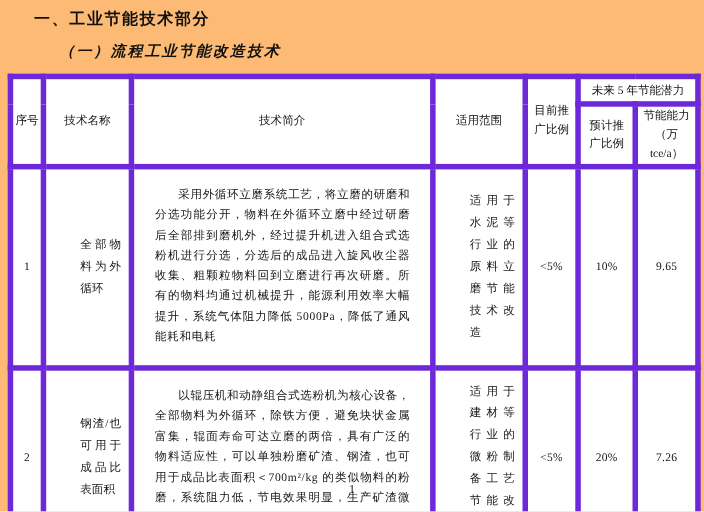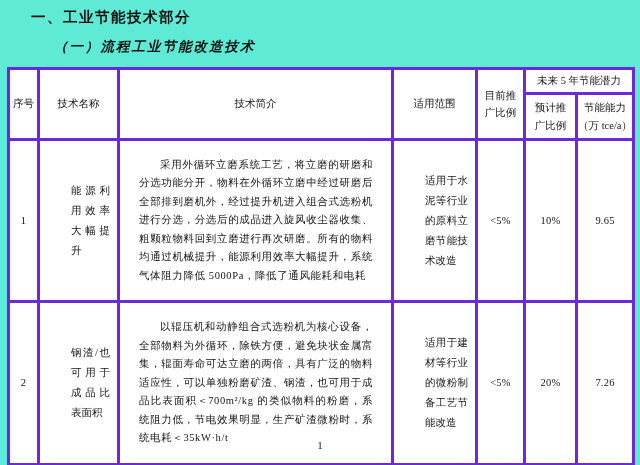--- a/index.html
+++ b/index.html
@@ -4,21 +4,21 @@
 <style>
   html, body {
     margin: 0;
     padding: 0;
     background: #ffffff;
   }
   .page {
     position: relative;
     width: 640px;
     height: 465px;
-    background: #5eead4;
+    background: #fdba74;
     color: #1a1a1a;
     overflow: hidden;
     font-family: "Liberation Serif", "DejaVu Serif", serif;
   }
   .heading1 {
     position: absolute;
     left: 31px;
     top: 8px;
     font-family: "DejaVu Sans", "Liberation Sans", sans-serif;
     font-weight: bold;
@@ -44,21 +44,21 @@
     left: 7px;
     top: 67px;
     width: 626px;
     border-collapse: collapse;
     table-layout: fixed;
     border: 2px solid #6e6e6e;
     font-size: 10.5px;
     color: #141414;
   }
   .tech-table th, .tech-table td {
-    border: 3px solid #6d28d9;
+    border: 5px solid #6d28d9;
     padding: 0;
     font-weight: normal;
     text-align: center;
     vertical-align: middle;
     background: #ffffff;
   }
   tr.hrow1 { height: 25px; }
   tr.hrow2 { height: 46px; }
   tr.brow1 { height: 135px; }
   tr.brow2 { height: 130px; }
@@ -132,21 +132,21 @@
         <th>
           <span class="hline">节能能力</span>
           <span class="hline">（万 tce/a）</span>
         </th>
       </tr>
     </thead>
     <tbody>
       <tr class="brow1">
         <td class="cell-num">1</td>
         <td class="cell-name">
-          <div class="just">能源利用效率大幅提升</div>
+          <div class="just">全部物料为外循环</div>
         </td>
         <td class="cell-brief">
           <p>采用外循环立磨系统工艺，将立磨的研磨和分选功能分开，物料在外循环立磨中经过研磨后全部排到磨机外，经过提升机进入组合式选粉机进行分选，分选后的成品进入旋风收尘器收集、粗颗粒物料回到立磨进行再次研磨。所有的物料均通过机械提升，能源利用效率大幅提升，系统气体阻力降低 5000Pa，降低了通风能耗和电耗</p>
         </td>
         <td class="cell-scope">
           <div class="just">适用于水泥等行业的原料立磨节能技术改造</div>
         </td>
         <td class="cell-num">&lt;5%</td>
         <td class="cell-num">10%</td>
         <td class="cell-num">9.65</td>

